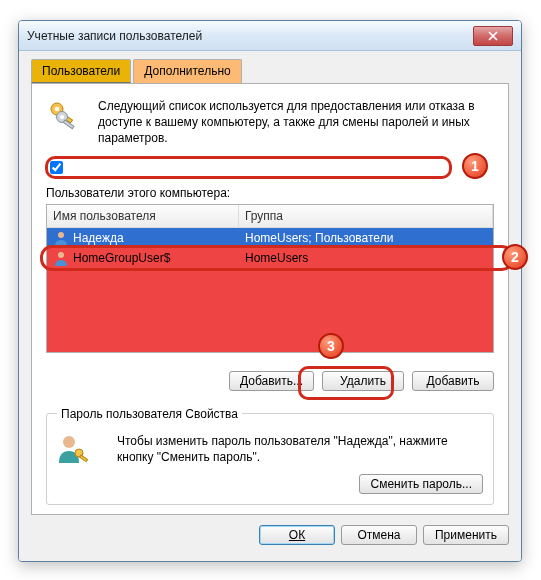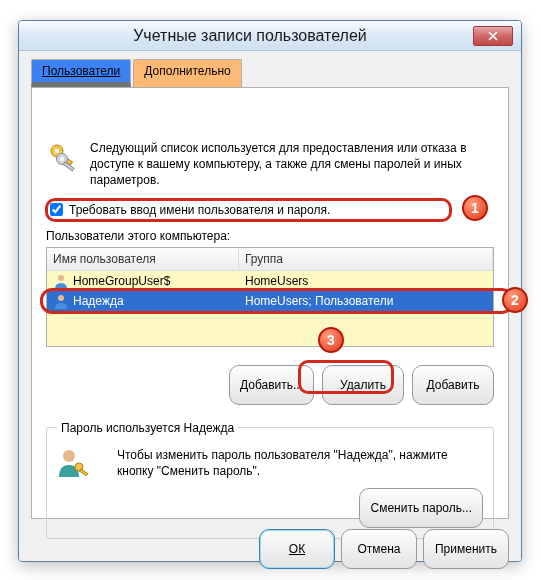--- a/index.html
+++ b/index.html
@@ -1,48 +1,48 @@
 <!DOCTYPE html>
 <html><head>
 <meta charset="utf-8">
 <style>
 * { box-sizing: border-box; margin: 0; padding: 0; font-family: "Segoe UI", Tahoma, sans-serif; font-size: 12px; }
 body { background: #fff; width: 541px; height: 580px; position: relative; }
 .window { position: absolute; left: 18px; top: 20px; width: 504px; height: 542px; border: 1px solid #5a7fa0; border-radius: 4px; background: #fff; box-shadow: 0 4px 16px rgba(0,0,0,0.25); }
 .titlebar { height: 30px; background: linear-gradient(to bottom, #f7fbff, #dbe9f7 50%, #cfe0f2); border-bottom: 1px solid #a9c2d9; display: flex; align-items: center; padding: 0 8px; border-radius: 3px 3px 0 0; }
-.titlebar-text { flex: 1; color: #1a1a1a; font-size: 16px; text-align: center; }
+.titlebar-text { flex: 1; color: #1a1a1a; font-size: 12px; }
 .close-btn { width: 40px; height: 20px; background: linear-gradient(to bottom, #e5a6a6, #d06a6a 50%, #c34545); border: 1px solid #a03838; border-radius: 2px; display: flex; align-items: center; justify-content: center; color: #fff; font-weight: bold; cursor: default; }
 .body { padding: 8px 12px 10px 12px; background: #f0f0f0; height: calc(100% - 30px); border-radius: 0 0 3px 3px; }
 .tabs { display: flex; border-bottom: 1px solid #b0b0b0; margin-bottom: -1px; }
 .tab { padding: 4px 10px; border: 1px solid #b0b0b0; border-bottom: none; background: #fdba74; margin-right: 2px; border-radius: 2px 2px 0 0; cursor: default; }
-.tab.active { background: #3b82f6; border-bottom: 5px solid #737373; position: relative; z-index: 2; text-decoration: underline; }
+.tab.active { background: #eab308; border-bottom: 1px solid #737373; position: relative; z-index: 2; }
 .pane { background: #fff; border: 1px solid #b0b0b0; padding: 14px 14px 10px 14px; height: 432px; }
-.intro { display: flex; gap: 10px; margin-bottom: 12px; margin-top: 38px; }
+.intro { display: flex; gap: 18px; margin-bottom: 12px; }
 .keys-icon { width: 34px; height: 34px; flex-shrink: 0; }
 .intro-text { color: #000; line-height: 1.35; }
 .chk-row { position: relative; margin-bottom: 10px; }
 .chk-row label { display: flex; align-items: center; gap: 6px; padding: 2px 4px; }
 .chk-row input { width: 13px; height: 13px; }
 .hl1 { position: absolute; left: -1px; right: 42px; top: -3px; bottom: -3px; border: 3px solid #d12a1c; border-radius: 10px; pointer-events: none; }
 .marker { position: absolute; width: 26px; height: 26px; border-radius: 50%; background: radial-gradient(circle at 35% 30%, #ff9a7a, #e43a1a); border: 2px solid #b51a0a; color: #fff; font-weight: bold; display: flex; align-items: center; justify-content: center; font-size: 14px; pointer-events: none; }
 .m1 { right: 6px; top: -6px; }
 .sect-label { color: #000; margin-bottom: 4px; }
 .list-wrap { position: relative; }
-.user-list { border: 1px solid #b0b0b0; height: 100px; background: #fef9c3; }
+.user-list { border: 1px solid #b0b0b0; height: 149px; background: #ef4444; }
 .ul-header { display: flex; background: linear-gradient(to bottom, #fdfdfd, #ececec); border-bottom: 1px solid #dcdcdc; }
 .ul-h { padding: 4px 6px; border-right: 1px solid #dcdcdc; color: #333; }
 .col1 { width: 192px; } .col2 { flex: 1; }
 .ul-row { display: flex; align-items: center; height: 20px; }
 .ul-row.sel { background: #2f6fcf; color: #fff; }
 .ul-c { padding: 1px 6px; display: flex; align-items: center; gap: 4px; overflow: hidden; white-space: nowrap; }
 .uicon { width: 16px; height: 16px; flex-shrink: 0; }
 .hl2 { position: absolute; left: -6px; right: -20px; top: 41px; height: 26px; border: 3px solid #d12a1c; border-radius: 12px; pointer-events: none; }
 .m2 { right: -34px; top: 40px; }
 .btn-row { display: flex; justify-content: flex-end; gap: 8px; margin-top: 18px; position: relative; }
-.btn { min-width: 82px; height: 40px; padding: 0 10px; background: linear-gradient(to bottom, #fdfdfd, #e3e3e3); border: 1px solid #9a9a9a; border-radius: 10px; color: #000; cursor: default; }
+.btn { min-width: 82px; height: 20px; padding: 0 10px; background: linear-gradient(to bottom, #fdfdfd, #e3e3e3); border: 1px solid #9a9a9a; border-radius: 3px; color: #000; cursor: default; }
 .hl3 { position: absolute; border: 3px solid #d12a1c; border-radius: 10px; pointer-events: none; }
 .hl3a { left: 252px; top: -5px; width: 96px; height: 34px; }
 .m3 { left: 272px; top: -38px; }
 fieldset { border: 1px solid #d0d0d0; border-radius: 3px; padding: 12px 10px 10px 10px; margin-top: 16px; }
 legend { padding: 0 4px; color: #000; }
 .pw-body { display: flex; gap: 28px; align-items: flex-start; }
 .pw-text { line-height: 1.4; }
 .pw-btn-row { display: flex; justify-content: flex-end; margin-top: 8px; }
 .dlg-btns { display: flex; justify-content: flex-end; gap: 6px; margin-top: 10px; }
 .btn.default { border: 1px solid #3c7fb1; box-shadow: inset 0 0 0 1px #a0d8f8; text-decoration: underline; }
@@ -73,73 +73,72 @@
           <circle cx="16" cy="19" r="5.5" fill="#cfd6db" stroke="#8a9298"></circle>
           <circle cx="16" cy="19" r="2" fill="#fff"></circle>
           <rect x="19" y="22" width="11" height="3" fill="#cfd6db" stroke="#8a9298" transform="rotate(35 19 22)"></rect>
         </svg>
         <div class="intro-text">Следующий список используется для предоставления или отказа в доступе к вашему компьютеру, а также для смены паролей и иных параметров.</div>
       </div>
 
       <div class="chk-row">
         <label>
           <input type="checkbox" checked="" style="">
-          <span>Требовать ввод имени пользователя и пароля.</span>
         </label>
         <div class="hl1"></div>
         <div class="marker m1">1</div>
       </div>
 
       <div class="sect-label">Пользователи этого компьютера:</div>
 
       <div class="list-wrap">
         <div class="user-list">
           <div class="ul-header">
             <div class="ul-h col1">Имя пользователя</div>
             <div class="ul-h col2">Группа</div>
           </div>
+          <div class="ul-row sel">
+            <div class="ul-c col1">
+              <svg class="uicon" viewBox="0 0 16 16">
+                  <circle cx="8" cy="5" r="3" fill="#e8b890"></circle>
+                  <path d="M2 16 Q2 10 8 10 Q14 10 14 16 Z" fill="#4a90d9"></path>
+                </svg>
+              <span>Надежда</span>
+            </div>
+            <div class="ul-c col2">
+                <span>HomeUsers; Пользователи</span>
+              </div>
+          </div>
           <div class="ul-row">
             <div class="ul-c col1">
               <svg class="uicon" viewBox="0 0 16 16">
                   <circle cx="8" cy="5" r="3" fill="#e8b890"></circle>
                   <path d="M2 16 Q2 10 8 10 Q14 10 14 16 Z" fill="#4a90d9"></path>
                 </svg>
               <span>HomeGroupUser$</span>
             </div>
             <div class="ul-c col2">
                 <span>HomeUsers</span>
-              </div>
-          </div>
-          <div class="ul-row sel">
-            <div class="ul-c col1">
-              <svg class="uicon" viewBox="0 0 16 16">
-                  <circle cx="8" cy="5" r="3" fill="#e8b890"></circle>
-                  <path d="M2 16 Q2 10 8 10 Q14 10 14 16 Z" fill="#4a90d9"></path>
-                </svg>
-              <span>Надежда</span>
-            </div>
-            <div class="ul-c col2">
-                <span>HomeUsers; Пользователи</span>
               </div>
           </div>
         </div>
         <div class="hl2"></div>
         <div class="marker m2">2</div>
       </div>
 
       <div class="btn-row">
         <button class="btn">Добавить...</button>
         <button class="btn">Удалить</button>
         <button class="btn">Добавить</button>
         <div class="hl3 hl3a"></div>
         <div class="marker m3">3</div>
       </div>
 
       <fieldset>
-        <legend>Пароль используется Надежда</legend>
+        <legend>Пароль пользователя Свойства</legend>
         <div class="pw-body">
           <svg class="keys-icon" style="width:32px;height:32px" viewBox="0 0 32 32">
             <circle cx="12" cy="9" r="6" fill="#e8b890"></circle>
               <path d="M2 30 Q2 18 12 18 Q22 18 22 30 Z" fill="#3aa0a0"></path>
             <circle cx="22" cy="20" r="4" fill="#f5c24a" stroke="#b8860b"></circle>
               <rect x="24" y="22" width="8" height="2.5" fill="#f5c24a" stroke="#b8860b" transform="rotate(35 24 22)"></rect>
           </svg>
           <div class="pw-text">Чтобы изменить пароль пользователя "Надежда", нажмите кнопку "Сменить пароль".</div>
         </div>
         <div class="pw-btn-row">

